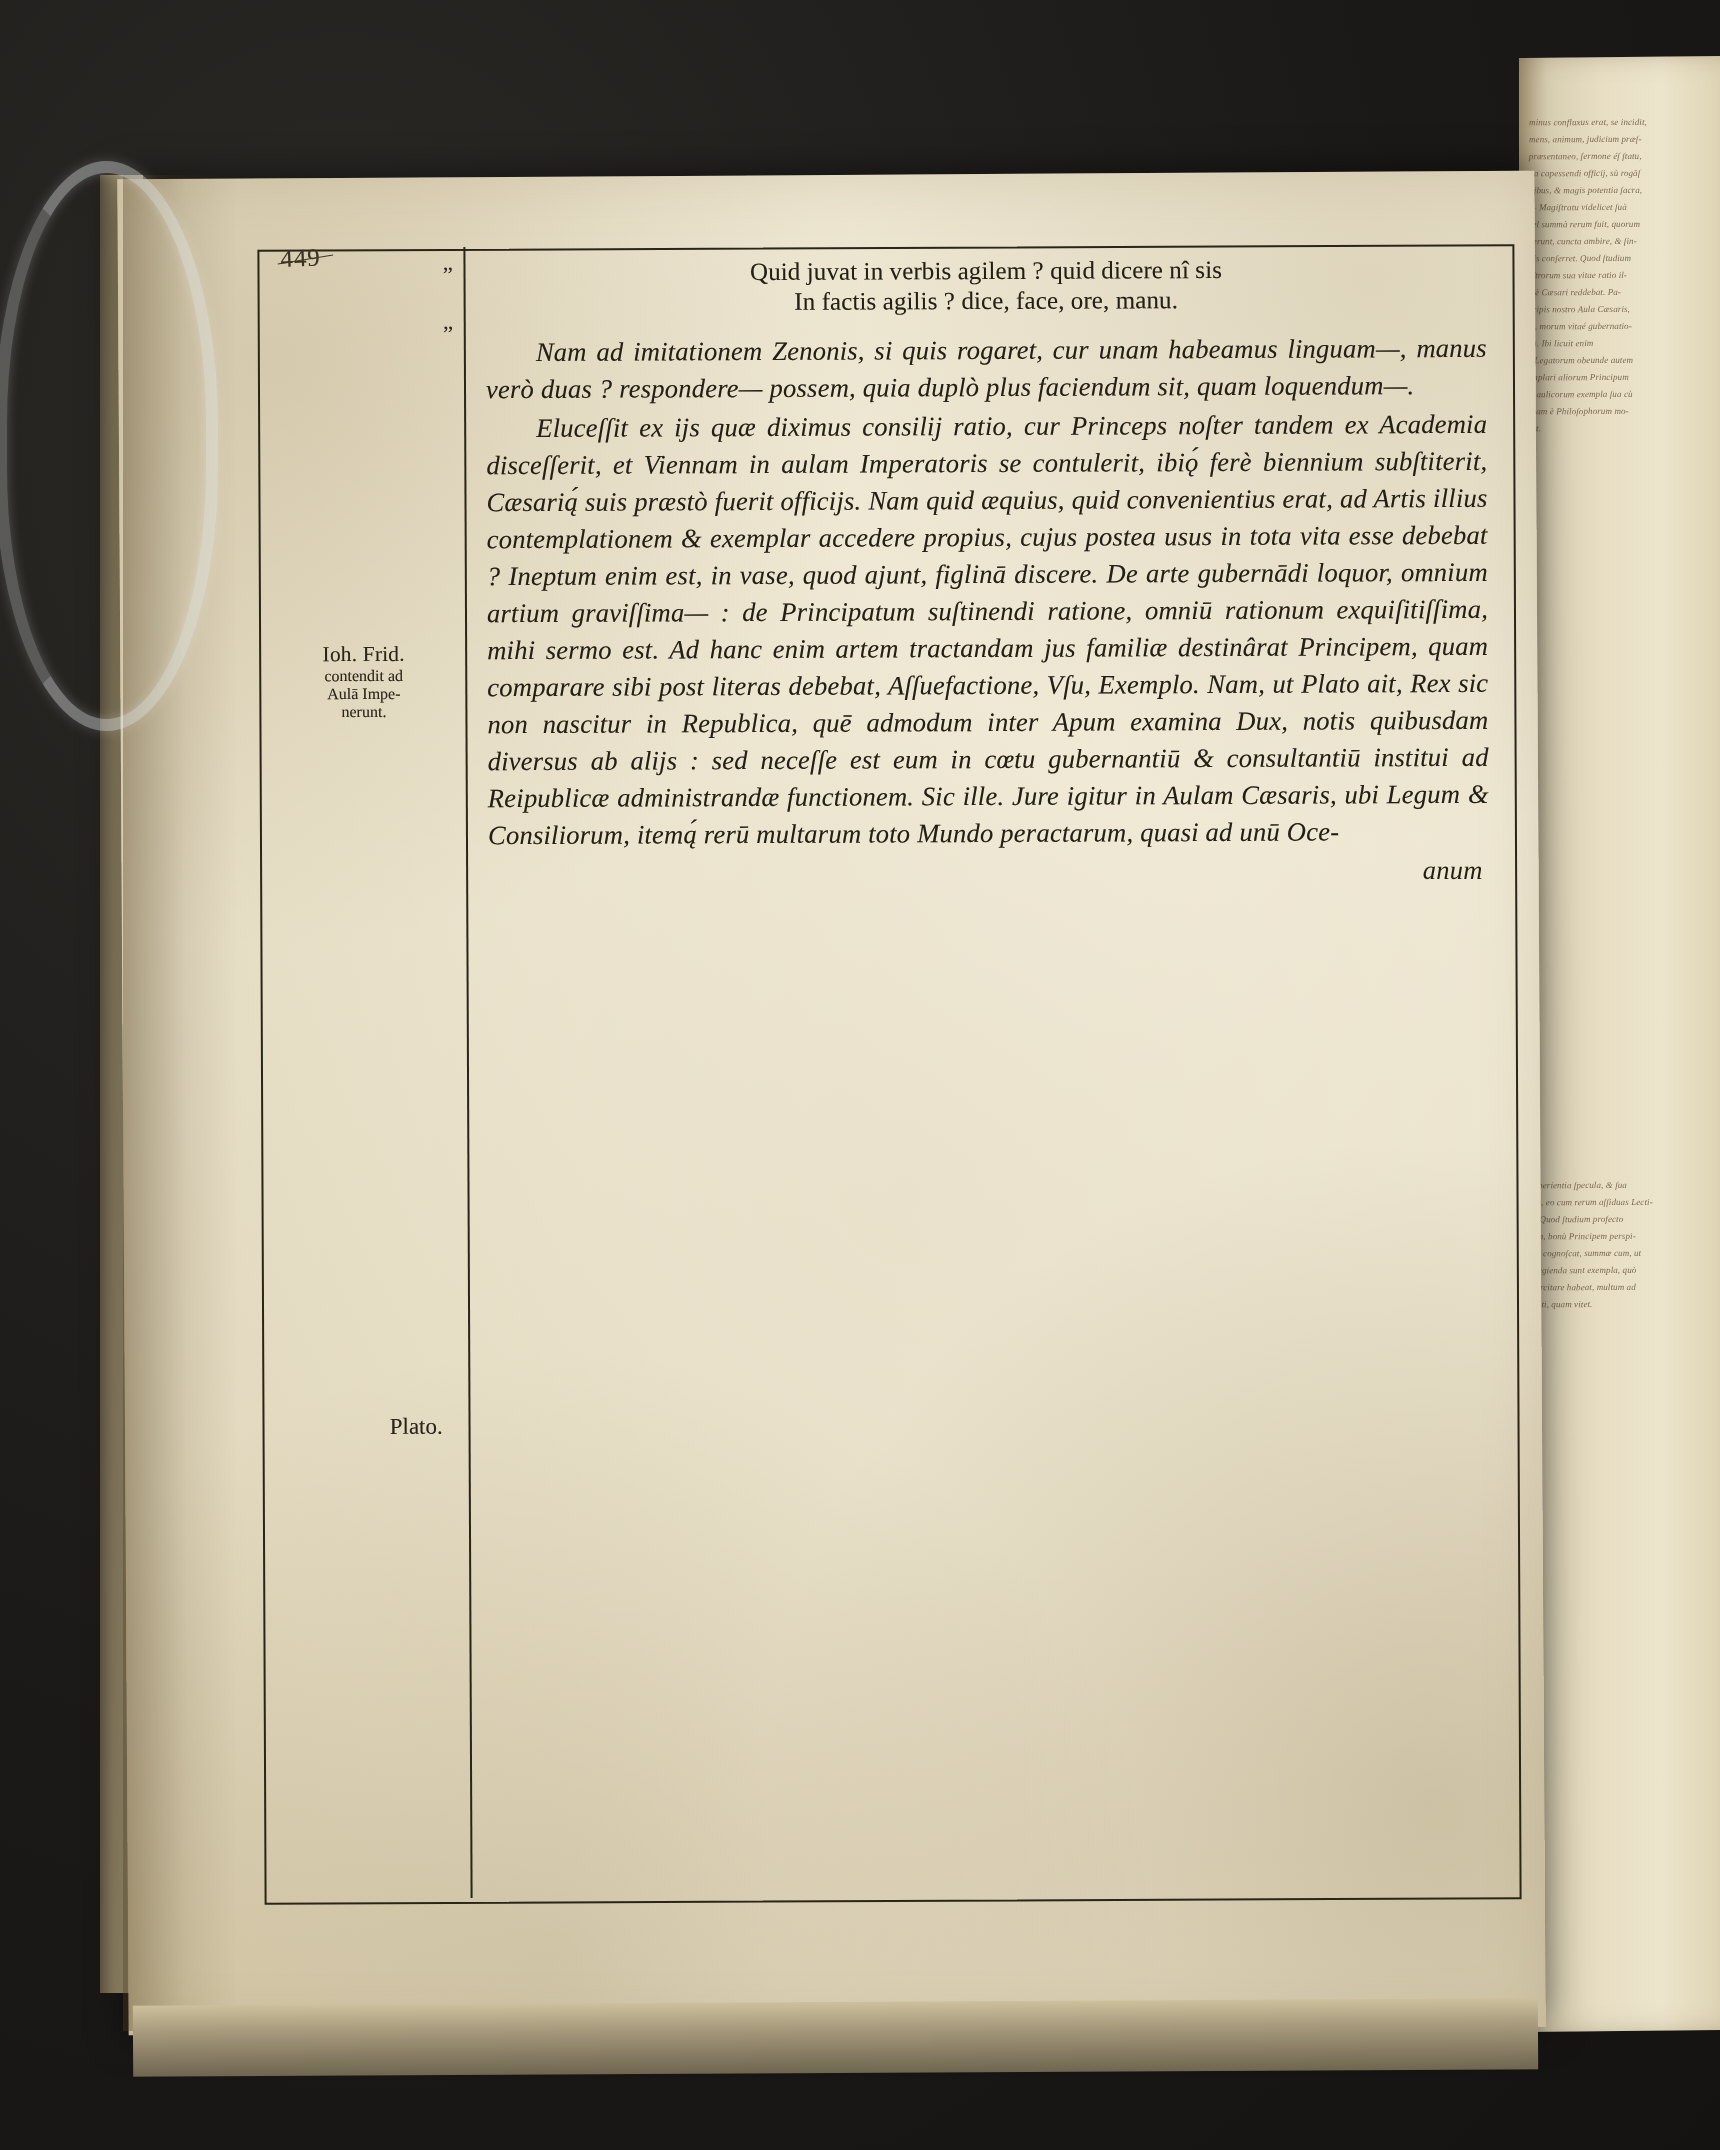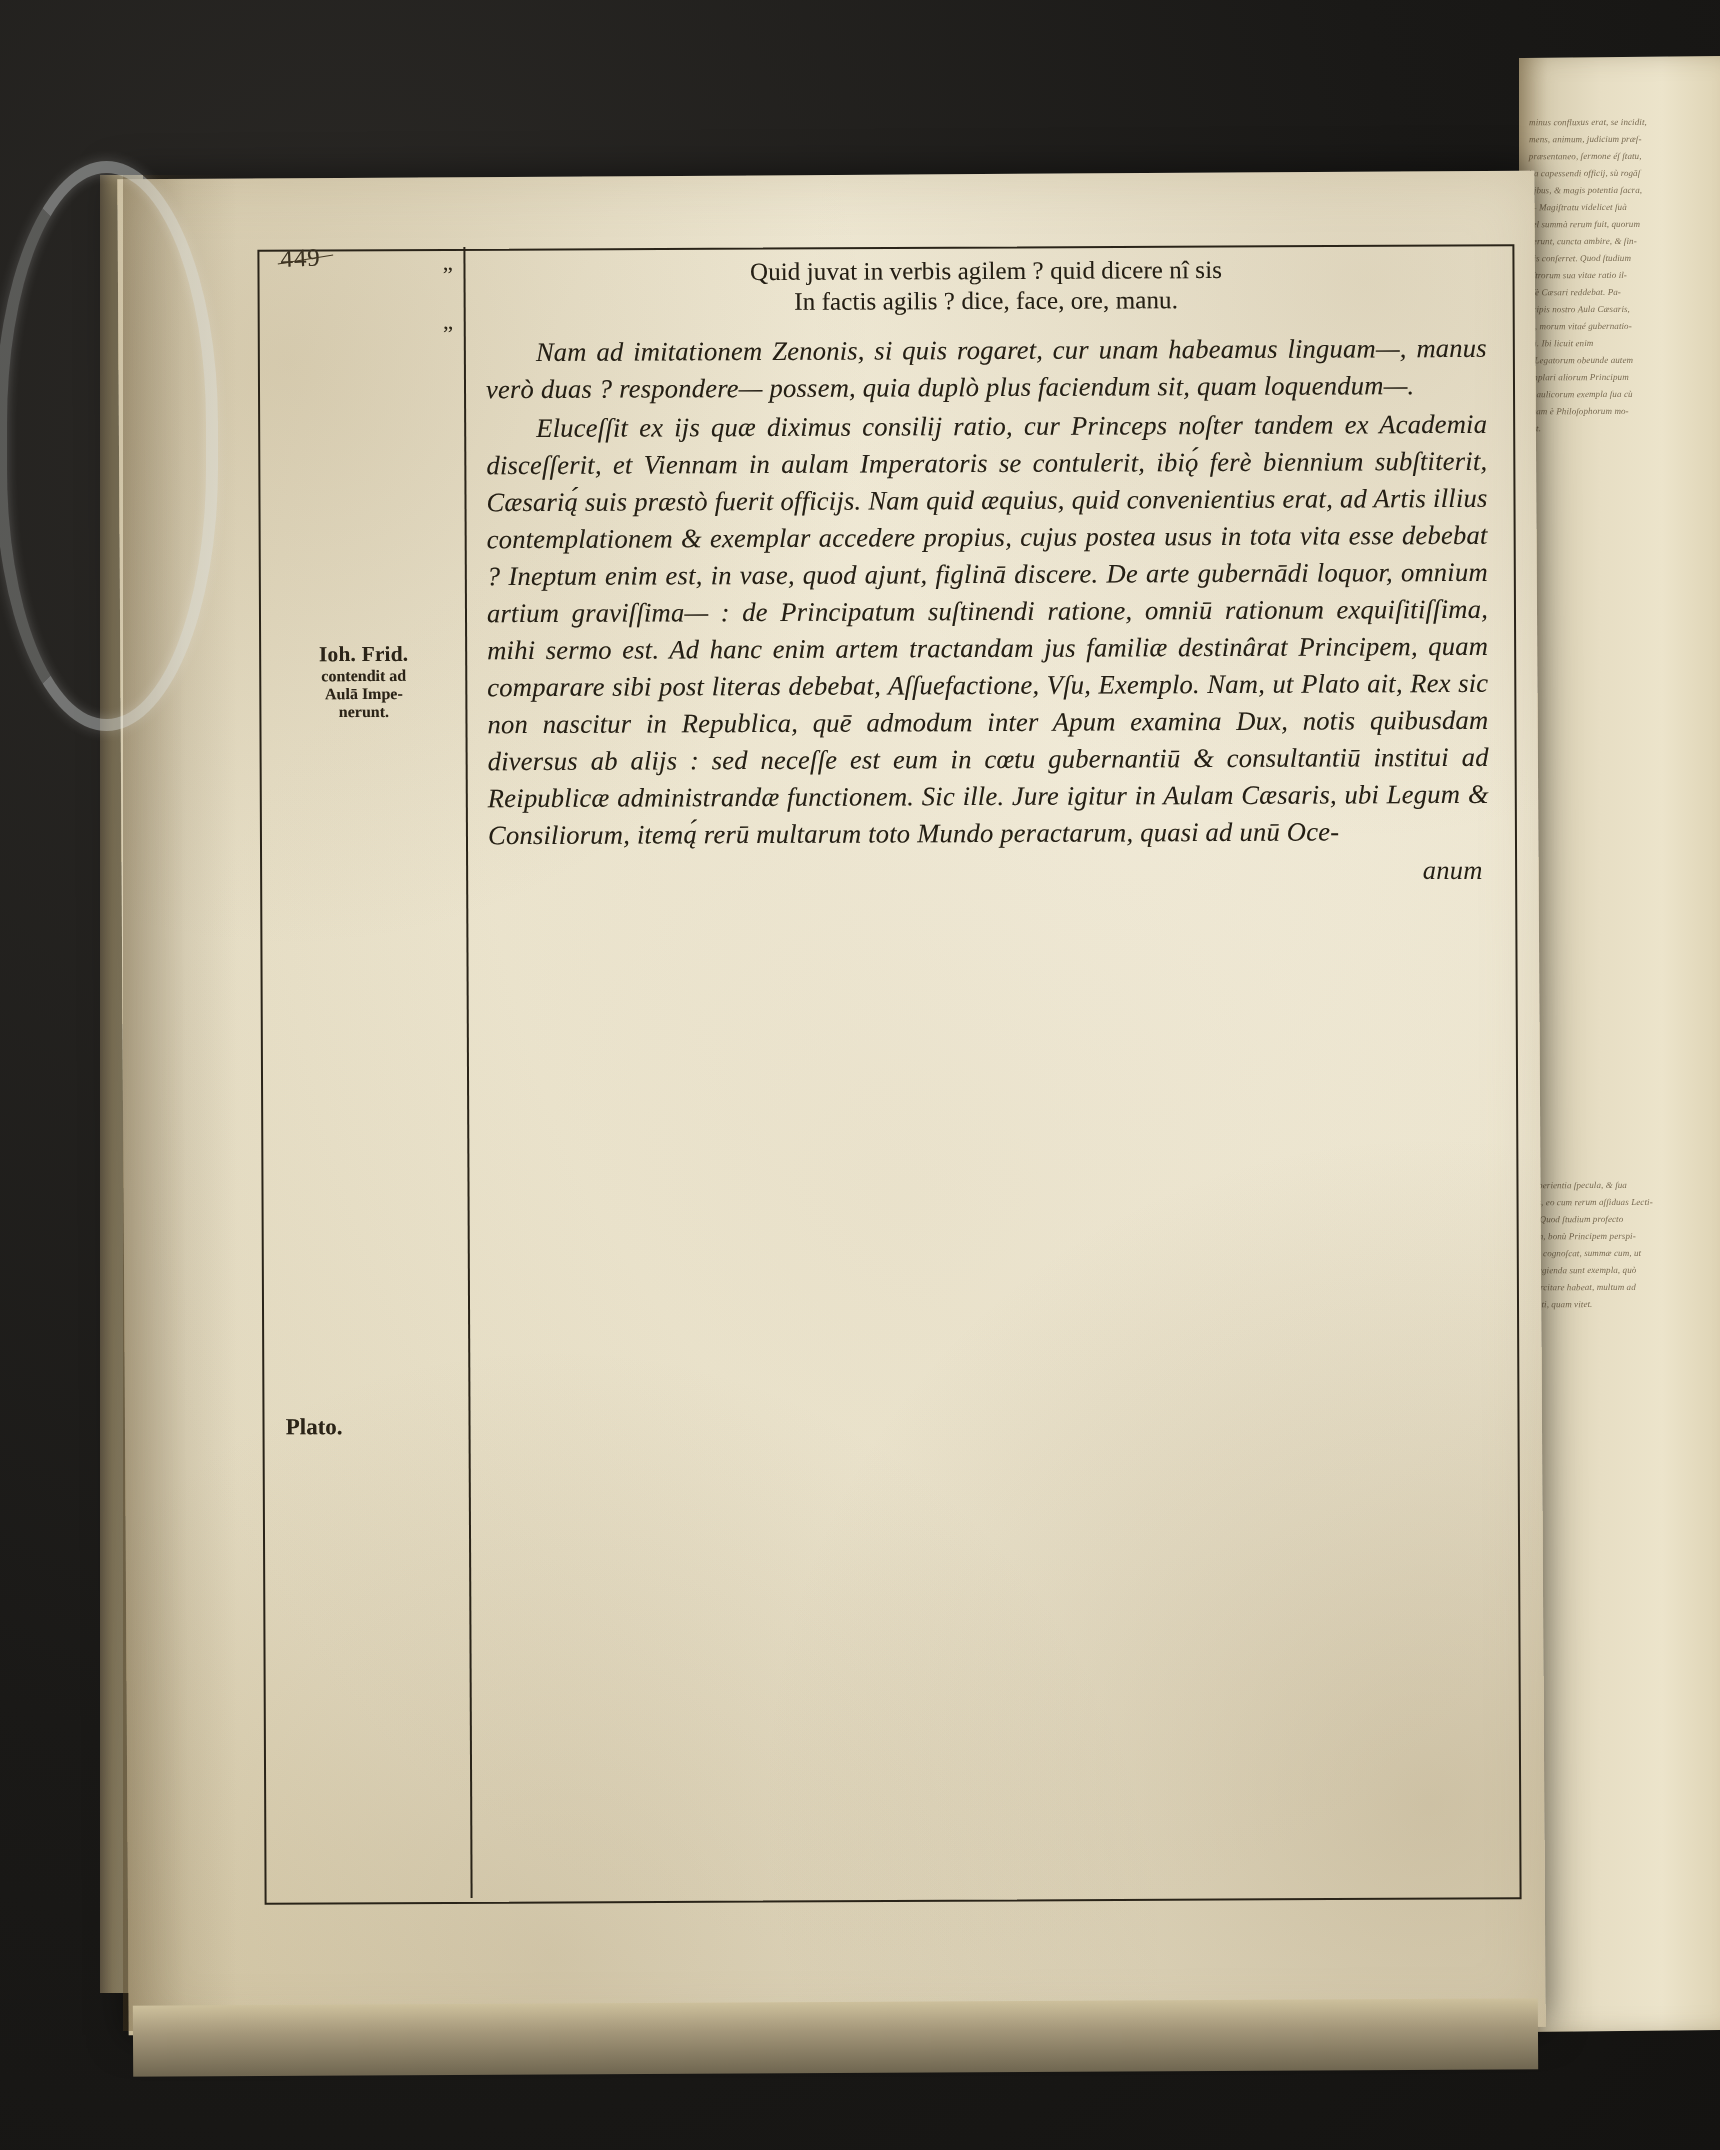--- a/index.html
+++ b/index.html
@@ -198,25 +198,25 @@
 
   .side-note {
     position: absolute;
     width: 157px;
     left: 17px;
     text-align: center;
     color: #2b2418;
     font-family: "Liberation Serif", serif;
     line-height: 1.12;
   }
-  .side-note .ln { display: block; font-weight: bold; }
+  .side-note .ln { display: block; }
   #note-ioh { top: 394px; font-size: 19px; }
   #note-ioh .ln1 { font-size: 21.4px; letter-spacing: 0.2px; }
   #note-ioh .ln2, #note-ioh .ln3, #note-ioh .ln4 { font-size: 16px; }
-  #note-plato { top: 1165px; font-size: 23px; left: 14.2px; text-align: left; }
+  #note-plato { top: 1165px; font-size: 23px; left: 14.2px; text-align: right; }
 
   
   #main-col {
     position: absolute;
     left: 418px;
     top: 223px;
     width: 1001px;
     height: 1632px;
     transform: rotate(-0.25deg);
     color: #241f15;

